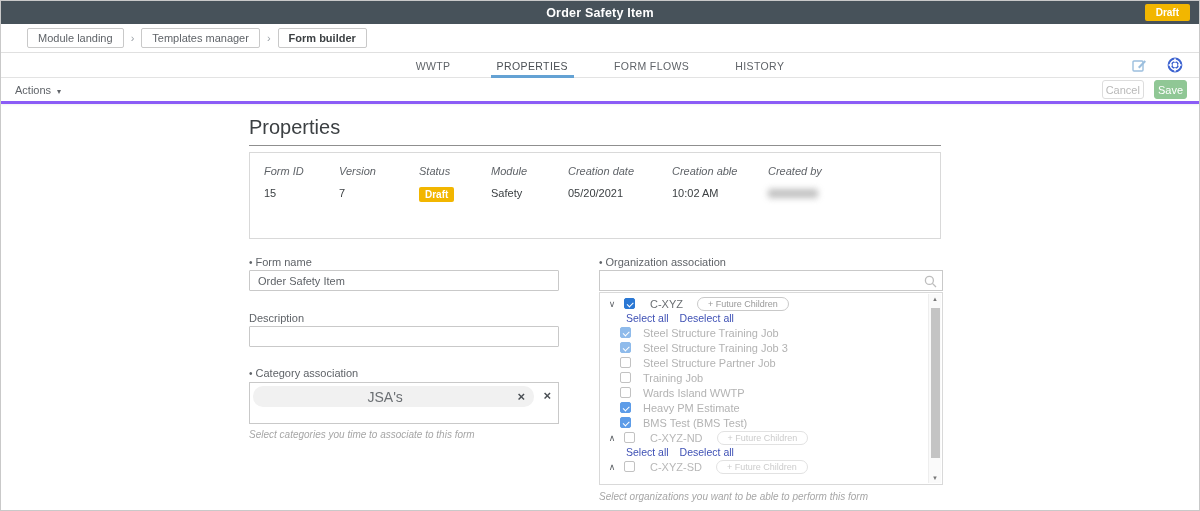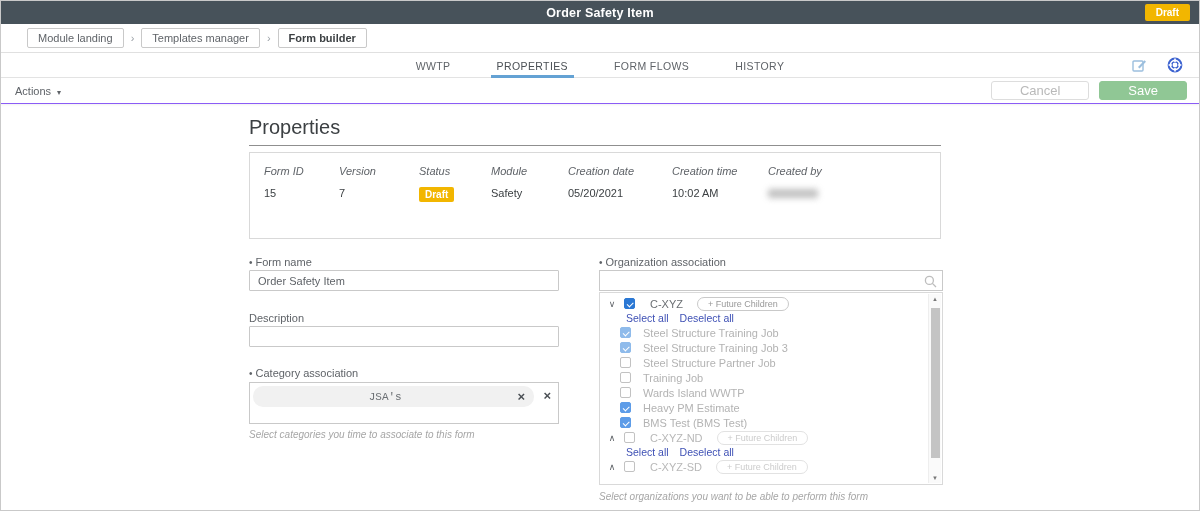--- a/index.html
+++ b/index.html
@@ -29,26 +29,26 @@
   .tabs { position:absolute; left:0; right:0; top:0; height:25px;
           display:flex; justify-content:center; }
   .tab { font-size:10.5px; letter-spacing:.4px; color:#5f6368; padding:7px 6px 0;
          margin:0 17px; height:25px; cursor:pointer; }
   .tab.active { border-bottom:3px solid #64a2d4; color:#4a4f54; }
   .tab-icons { position:absolute; right:16px; top:4px; display:flex; gap:20px; align-items:center; }
   .tab-icons svg { display:block; cursor:pointer; }
 
   
   .toolbar { position:absolute; left:0; top:77px; right:0; height:26px; background:#fff;
-             border-bottom:1px solid #8b5cf6; box-shadow:0 1px 2px rgba(0,0,0,.06);
+             border-bottom:3px solid #8b5cf6; box-shadow:0 1px 2px rgba(0,0,0,.06);
              display:flex; align-items:center; }
   .actions-btn { margin-left:14px; font-size:11px; color:#5f6368; cursor:pointer; }
   .actions-caret { font-size:8px; color:#5f6368; margin-left:6px; }
   .toolbar-right { margin-left:auto; margin-right:12px; display:flex; gap:10px; }
-  .btn { font-size:13px; border-radius:3px; padding:3px 28px; height:19px; line-height:12px; cursor:pointer; }
+  .btn { font-size:11px; border-radius:3px; padding:3px 3px; height:19px; line-height:12px; cursor:pointer; }
   .btn-cancel { background:#fff; border:1px solid #ddd; color:#b9b9b9; }
   .btn-save { background:#90c795; border:1px solid #90c795; color:#fff; }
 
   
   .section-title { position:absolute; left:248px; top:115px; font-size:20px; font-weight:400;
                    color:#3c4043; }
   .title-rule { position:absolute; left:248px; top:144px; width:692px; border-top:1px solid #8f8f8f; }
 
   .info-panel { position:absolute; left:248px; top:151px; width:692px; height:87px;
                 border:1px solid #d9d9d9; background:#fff; padding:12px 0 0 14px; }
@@ -65,21 +65,21 @@
 
   
   .field-label { position:absolute; font-size:11px; color:#5f6368; }
   .req { color:#5f6368; margin-right:3px; font-size:10px; }
   .text-input { position:absolute; width:310px; height:21px; border:1px solid #c9c9c9;
                 border-radius:1px; font-size:11px; color:#5f6368; padding:0 8px;
                 font-family:"Liberation Sans", sans-serif; background:#fff; }
   .chip-box { position:absolute; left:248px; top:381px; width:310px; height:42px;
               border:1px solid #c9c9c9; background:#fff; padding:3px 24px 3px 3px; }
   .chip { background:#f1f1f1; border-radius:10px; height:21px; display:flex; align-items:center; }
-  .chip-label { flex:1; text-align:center; font-size:11px; color:#6b6f73;font-family:Liberation Mono, monospace; }
+  .chip-label { flex:1; text-align:center; font-size:14px; color:#6b6f73; }
   .chip-x { font-size:13px; color:#4a4f54; font-weight:bold; margin-right:9px; cursor:pointer; line-height:1; }
   .box-clear-x { position:absolute; right:7px; top:6px; font-size:13px; color:#4a4f54;
                  font-weight:bold; cursor:pointer; line-height:1; }
   .helper { position:absolute; font-size:10px; font-style:italic; color:#a6a6a6; }
 
   
   .org-search { position:absolute; left:598px; top:269px; width:344px; height:21px;
                 border:1px solid #c9c9c9; background:#fff; }
   .org-search svg { position:absolute; right:5px; top:4px; }
   .tree-panel { position:absolute; left:598px; top:291px; width:344px; height:193px;
@@ -167,21 +167,21 @@
   <h1 class="section-title">Properties</h1>
   <div class="title-rule"></div>
 
   <section class="info-panel">
     <div class="info-row hdr">
       <div class="info-cell c0">Form ID</div>
       <div class="info-cell c1">Version</div>
       <div class="info-cell c2">Status</div>
       <div class="info-cell c3">Module</div>
       <div class="info-cell c4">Creation date</div>
-      <div class="info-cell c5">Creation time</div>
+      <div class="info-cell c5">Creation able</div>
       <div class="info-cell c6">Created by</div>
     </div>
     <div class="info-row val">
       <div class="info-cell c0">15</div>
       <div class="info-cell c1">7</div>
       <div class="info-cell c2"><span class="status-badge">Draft</span></div>
       <div class="info-cell c3">Safety</div>
       <div class="info-cell c4">05/20/2021</div>
       <div class="info-cell c5">10:02 AM</div>
       <div class="info-cell c6">

